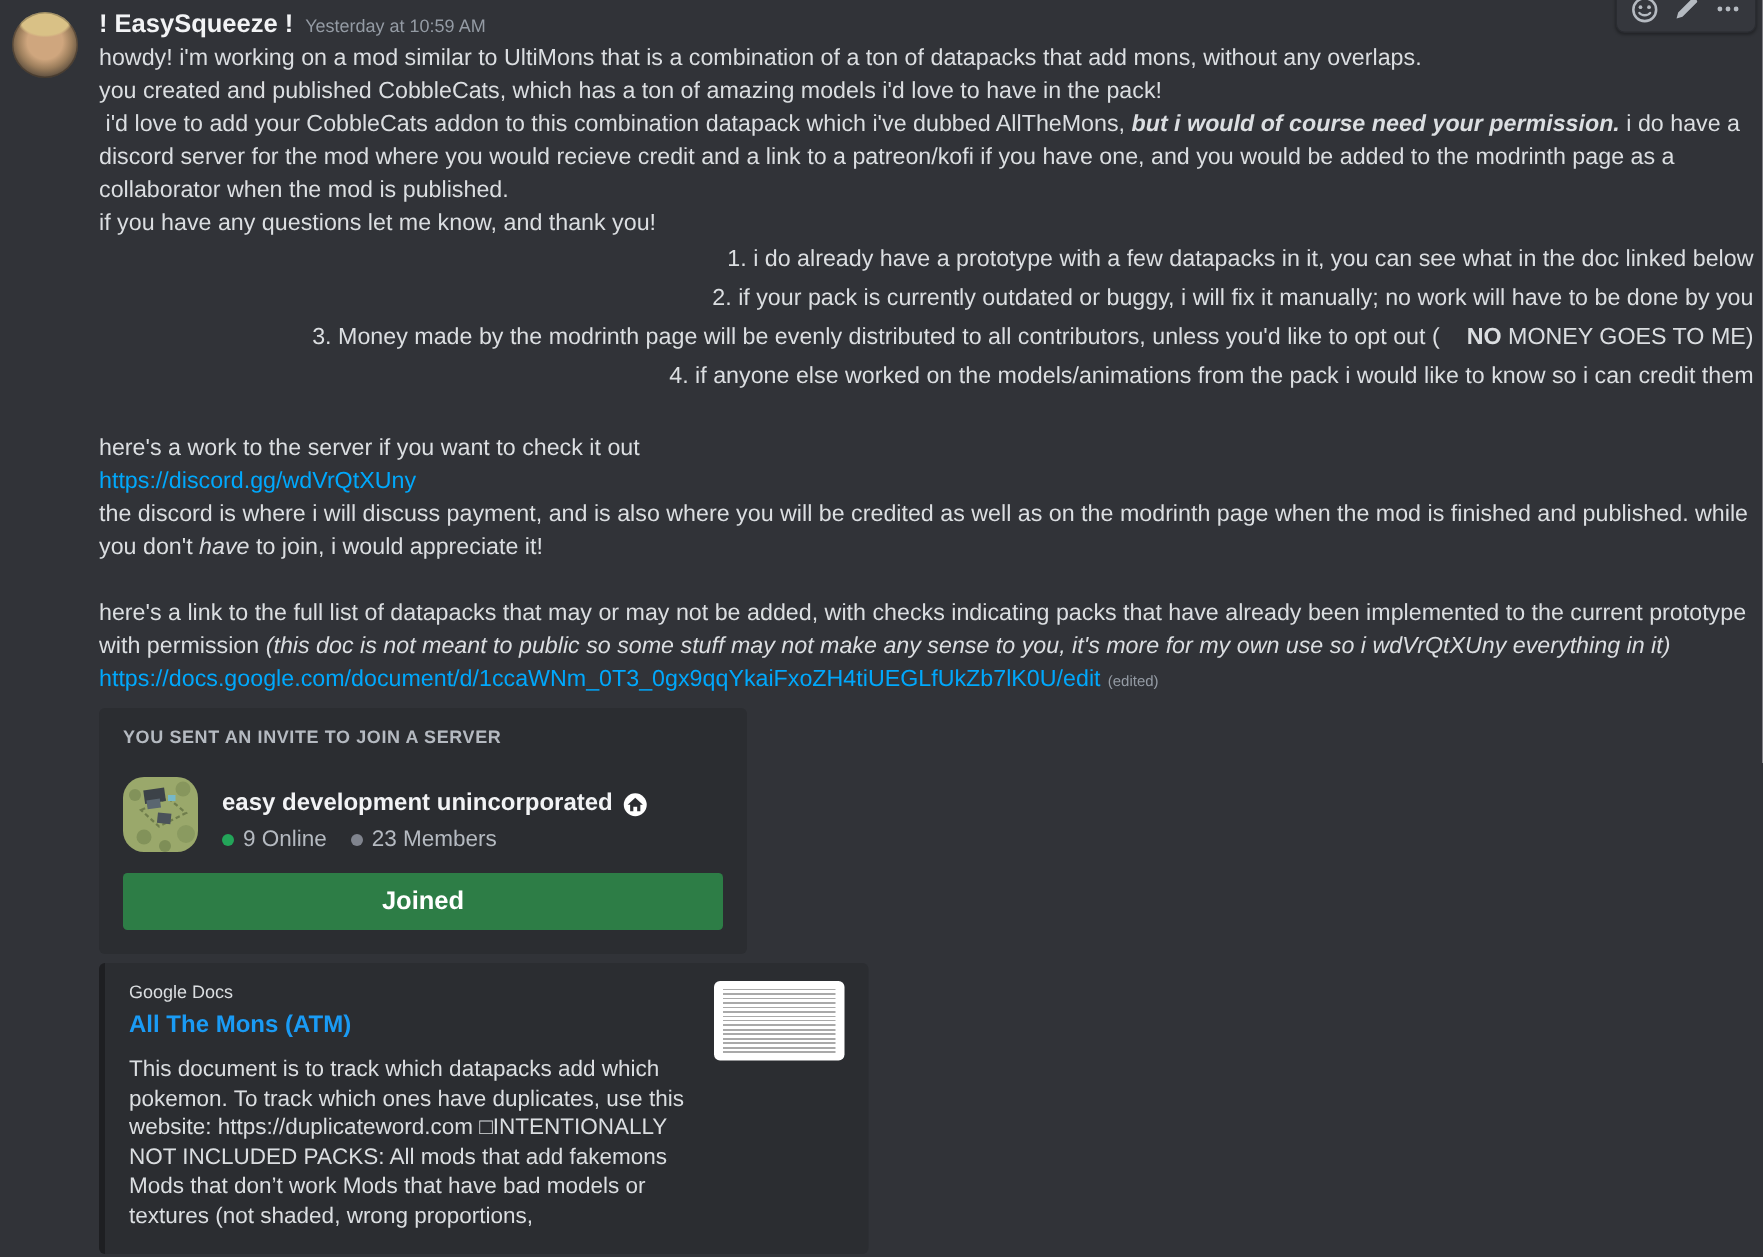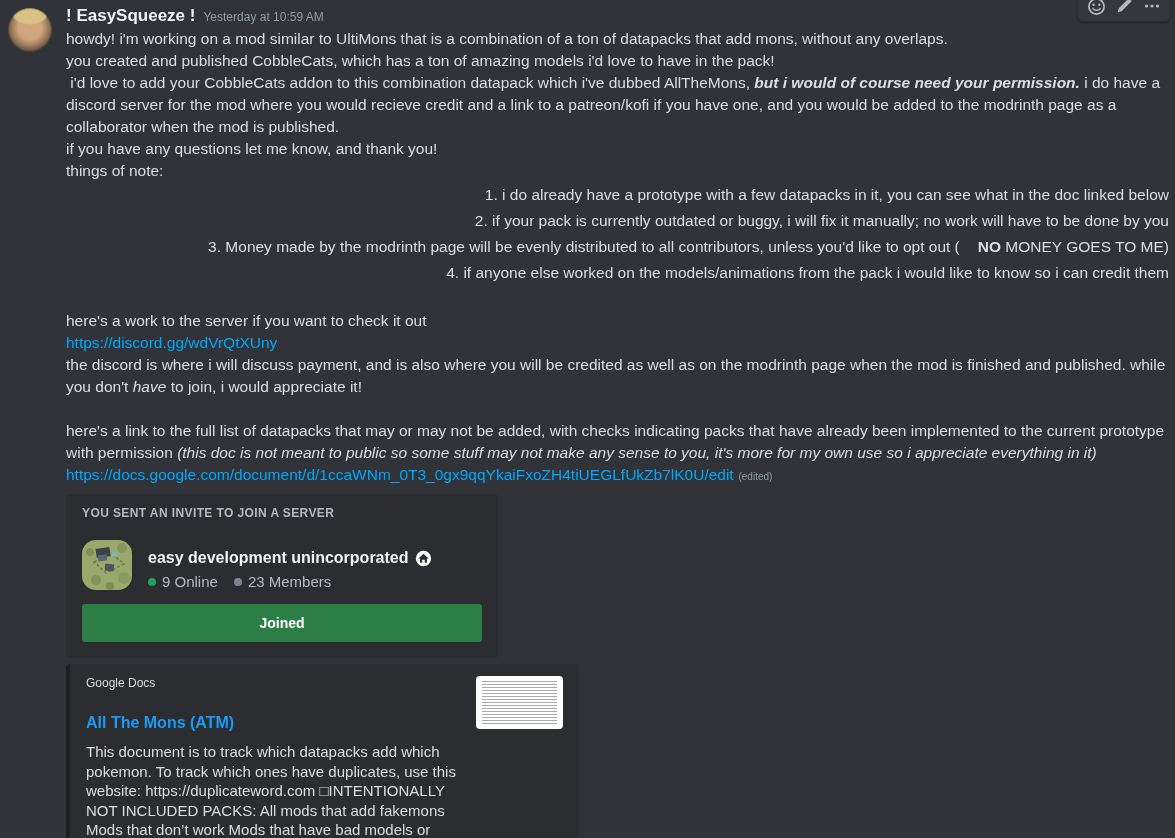--- a/index.html
+++ b/index.html
@@ -35,26 +35,26 @@
   .invite-row{display:flex;align-items:flex-end;}
   .server-icon{width:50px;height:50px;border-radius:14px;flex:0 0 50px;overflow:hidden;}
   .invite-info{margin-left:16px;min-width:0;}
   .server-name{font-size:16px;font-weight:700;color:#f2f3f5;display:flex;align-items:center;gap:6px;white-space:nowrap;}
   .server-stats{display:flex;align-items:center;gap:16px;margin-top:6px;font-size:15px;color:#b5bac1;}
   .stat{display:flex;align-items:center;gap:6px;}
   .dot{width:8px;height:8px;border-radius:50%;display:inline-block;}
   .dot-online{background:var(--online-dot,#23a559);}
   .dot-members{background:var(--members-dot,#80848e);}
   .joined-button{margin-top:14px;height:38px;width:100%;background:var(--joined-button,#2d7d46);border:none;border-radius:3px;
-    color:#fff;font-size:14px;font-weight:600;font-family:inherit;cursor:pointer;display:flex;align-items:center;justify-content:center;}
+    color:#fff;font-size:17px;font-weight:600;font-family:inherit;cursor:pointer;display:flex;align-items:center;justify-content:center;}
   
   .docs-embed{width:513px;background:var(--embed-background,#2b2d31);border-left:4px solid #1e1f22;border-radius:4px;margin-top:6px;
     padding:12px 16px 16px 16px;box-sizing:border-box;display:flex;}
   .docs-main{flex:1;min-width:0;}
-  .docs-provider{font-size:12px;color:#dbdee1;margin-bottom:24px;}
+  .docs-provider{font-size:12px;color:#dbdee1;margin-bottom:7px;}
   .docs-title{font-size:16px;font-weight:700;color:var(--docs-title,#1a9bf5);margin-bottom:10px;cursor:pointer;}
   .docs-desc{font-size:15px;line-height:19.5px;color:#dbdee1;max-width:400px;}
   .doc-thumbnail{width:87px;height:53px;background:#fff;border-radius:4px;flex:0 0 87px;margin-left:14px;padding:5px 6px;box-sizing:border-box;cursor:pointer;}
   .doc-thumbnail-lines{width:100%;height:100%;
     background:repeating-linear-gradient(to bottom,#a9a9a9 0px,#a9a9a9 1px,#ffffff 1px,#ffffff 3px);}
   svg{display:block;}
 </style>
 </head>
 <body>
 
@@ -90,33 +90,32 @@
       <div class="msg-header">
         <span class="username">! EasySqueeze !</span>
         <span class="timestamp">Yesterday at 10:59 AM</span>
       </div>
 
       <div>
           <div class="msg-line"><span>howdy! i'm working on a mod similar to UltiMons that is a combination of a ton of datapacks that add mons, without any overlaps.</span></div>
           <div class="msg-line"><span>you created and published CobbleCats, which has a ton of amazing models i'd love to have in the pack!</span></div>
           <div class="msg-line"><span> i'd love to add your CobbleCats addon to this combination datapack which i've dubbed AllTheMons, </span><span class="r-bolditalic">but i would of course need your permission.</span><span> i do have a discord server for the mod where you would recieve credit and a link to a patreon/kofi if you have one, and you would be added to the modrinth page as a collaborator when the mod is published.</span></div>
           <div class="msg-line"><span>if you have any questions let me know, and thank you!</span></div>
-          <div class="msg-line"><span>things of note:</span></div>
           <ol class="msg-list">
             <li class="msg-li"><span>i do already have a prototype with a few datapacks in it, you can see what in the doc linked below</span></li>
             <li class="msg-li"><span>if your pack is currently outdated or buggy, i will fix it manually; no work will have to be done by you</span></li>
             <li class="msg-li"><span>Money made by the modrinth page will be evenly distributed to all contributors, unless you'd like to opt out (</span><span class="r-bold">NO</span><span> MONEY GOES TO ME)</span></li>
             <li class="msg-li"><span>if anyone else worked on the models/animations from the pack i would like to know so i can credit them</span></li>
           </ol>
           <div class="blank-line"></div>
           <div class="msg-line"><span>here's a work to the server if you want to check it out</span></div>
           <div class="msg-line"><a class="r-link" href="#">https://discord.gg/wdVrQtXUny</a></div>
           <div class="msg-line"><span>the discord is where i will discuss payment, and is also where you will be credited as well as on the modrinth page when the mod is finished and published. while you don't </span><span class="r-italic">have</span><span> to join, i would appreciate it!</span></div>
           <div class="blank-line"></div>
-          <div class="msg-line"><span>here's a link to the full list of datapacks that may or may not be added, with checks indicating packs that have already been implemented to the current prototype with permission </span><span class="r-italic">(this doc is not meant to public so some stuff may not make any sense to you, it's more for my own use so i appreciate everything in it)</span></div>
+          <div class="msg-line"><span>here's a link to the full list of datapacks that may or may not be added, with checks indicating packs that have already been implemented to the current prototype with permission </span><span class="r-italic">(this doc is not meant to public so some stuff may not make any sense to you, it's more for my own use so i wdVrQtXUny everything in it)</span></div>
           <div class="msg-line"><a class="r-link" href="#">https://docs.google.com/document/d/1ccaWNm_0T3_0gx9qqYkaiFxoZH4tiUEGLfUkZb7lK0U/edit</a><span class="r-edited"> (edited)</span></div>
         </div>
 
       <div class="invite-embed">
         <div class="invite-header">YOU SENT AN INVITE TO JOIN A SERVER</div>
         <div class="invite-row">
           <div class="server-icon">
             <svg width="50" height="50" viewBox="0 0 50 50">
               <rect width="50" height="50" fill="#9aa86b"></rect>
               <circle cx="8" cy="12" r="4" fill="#82925a"></circle>

